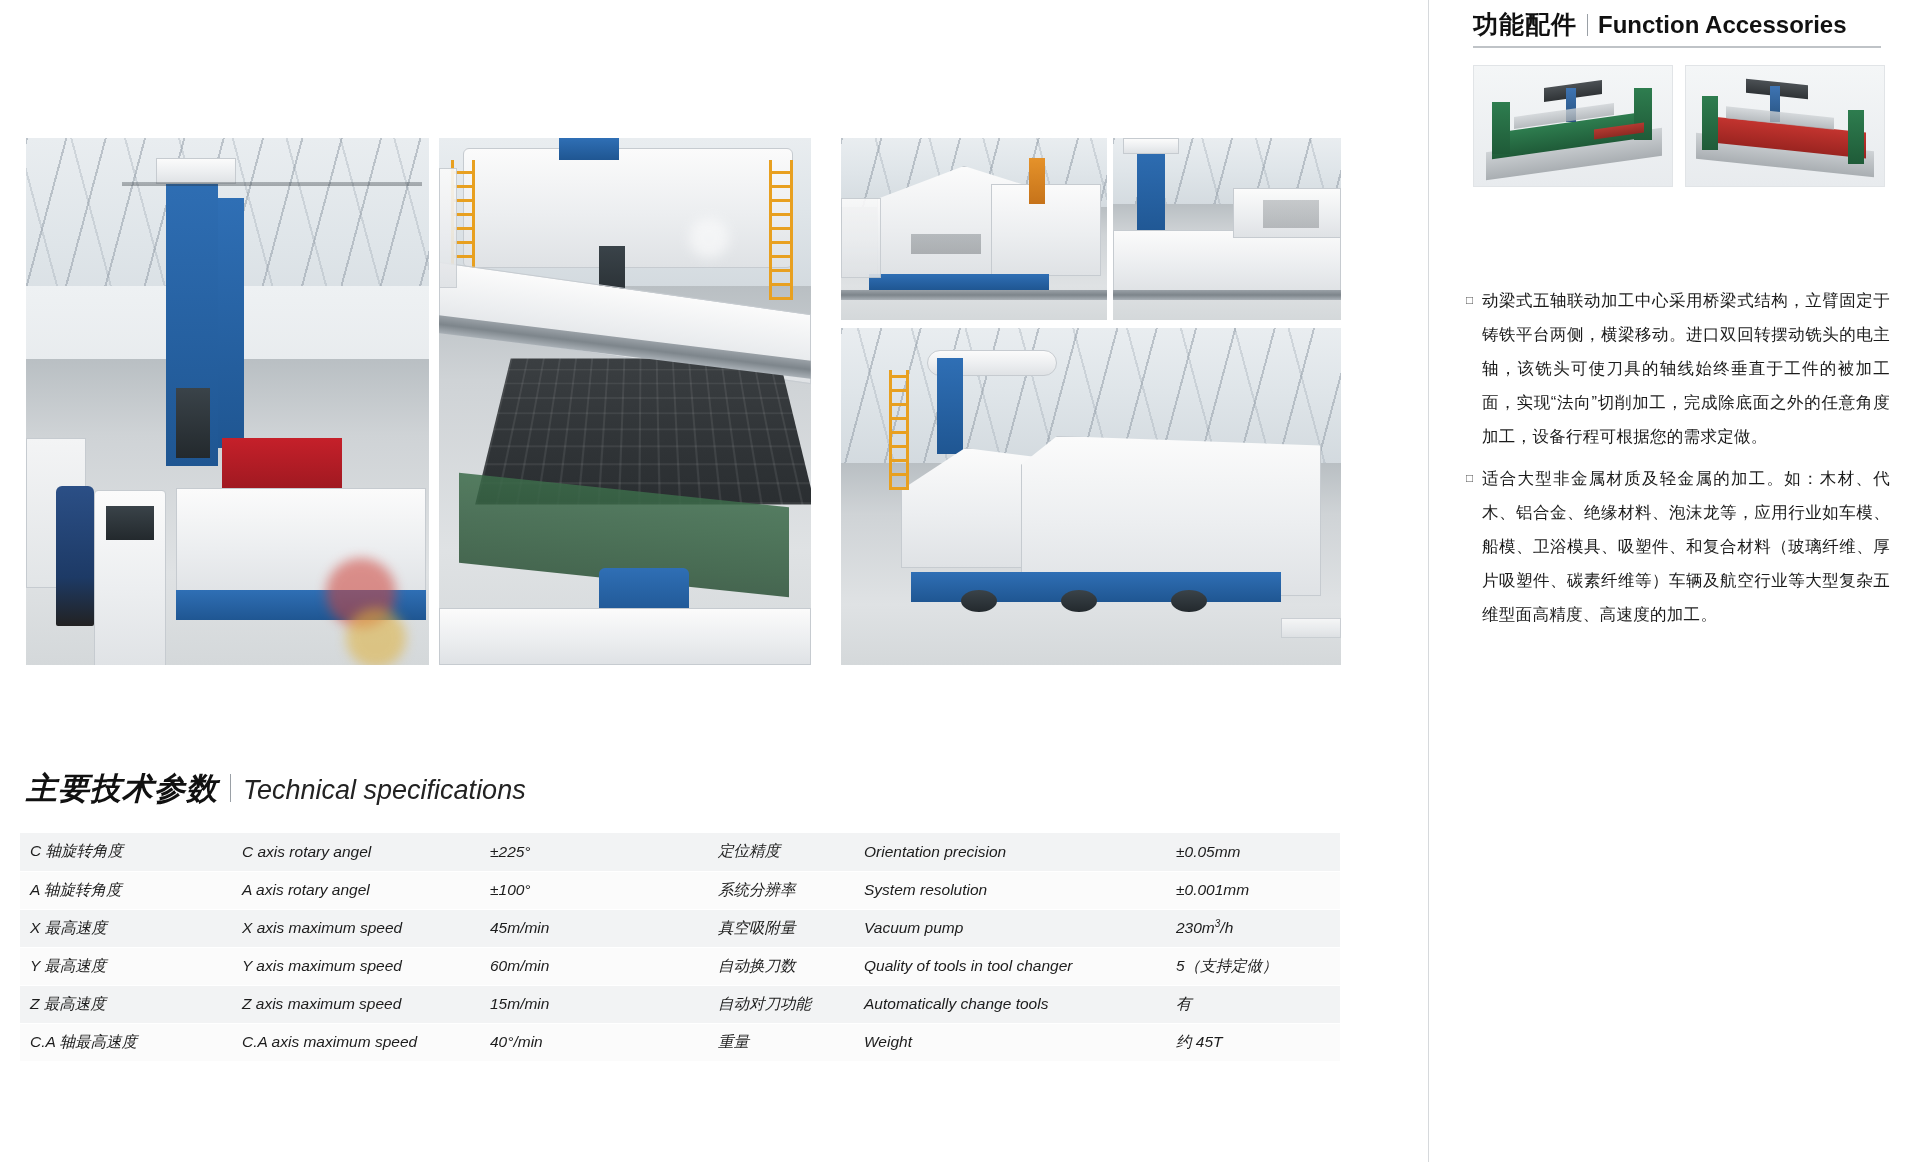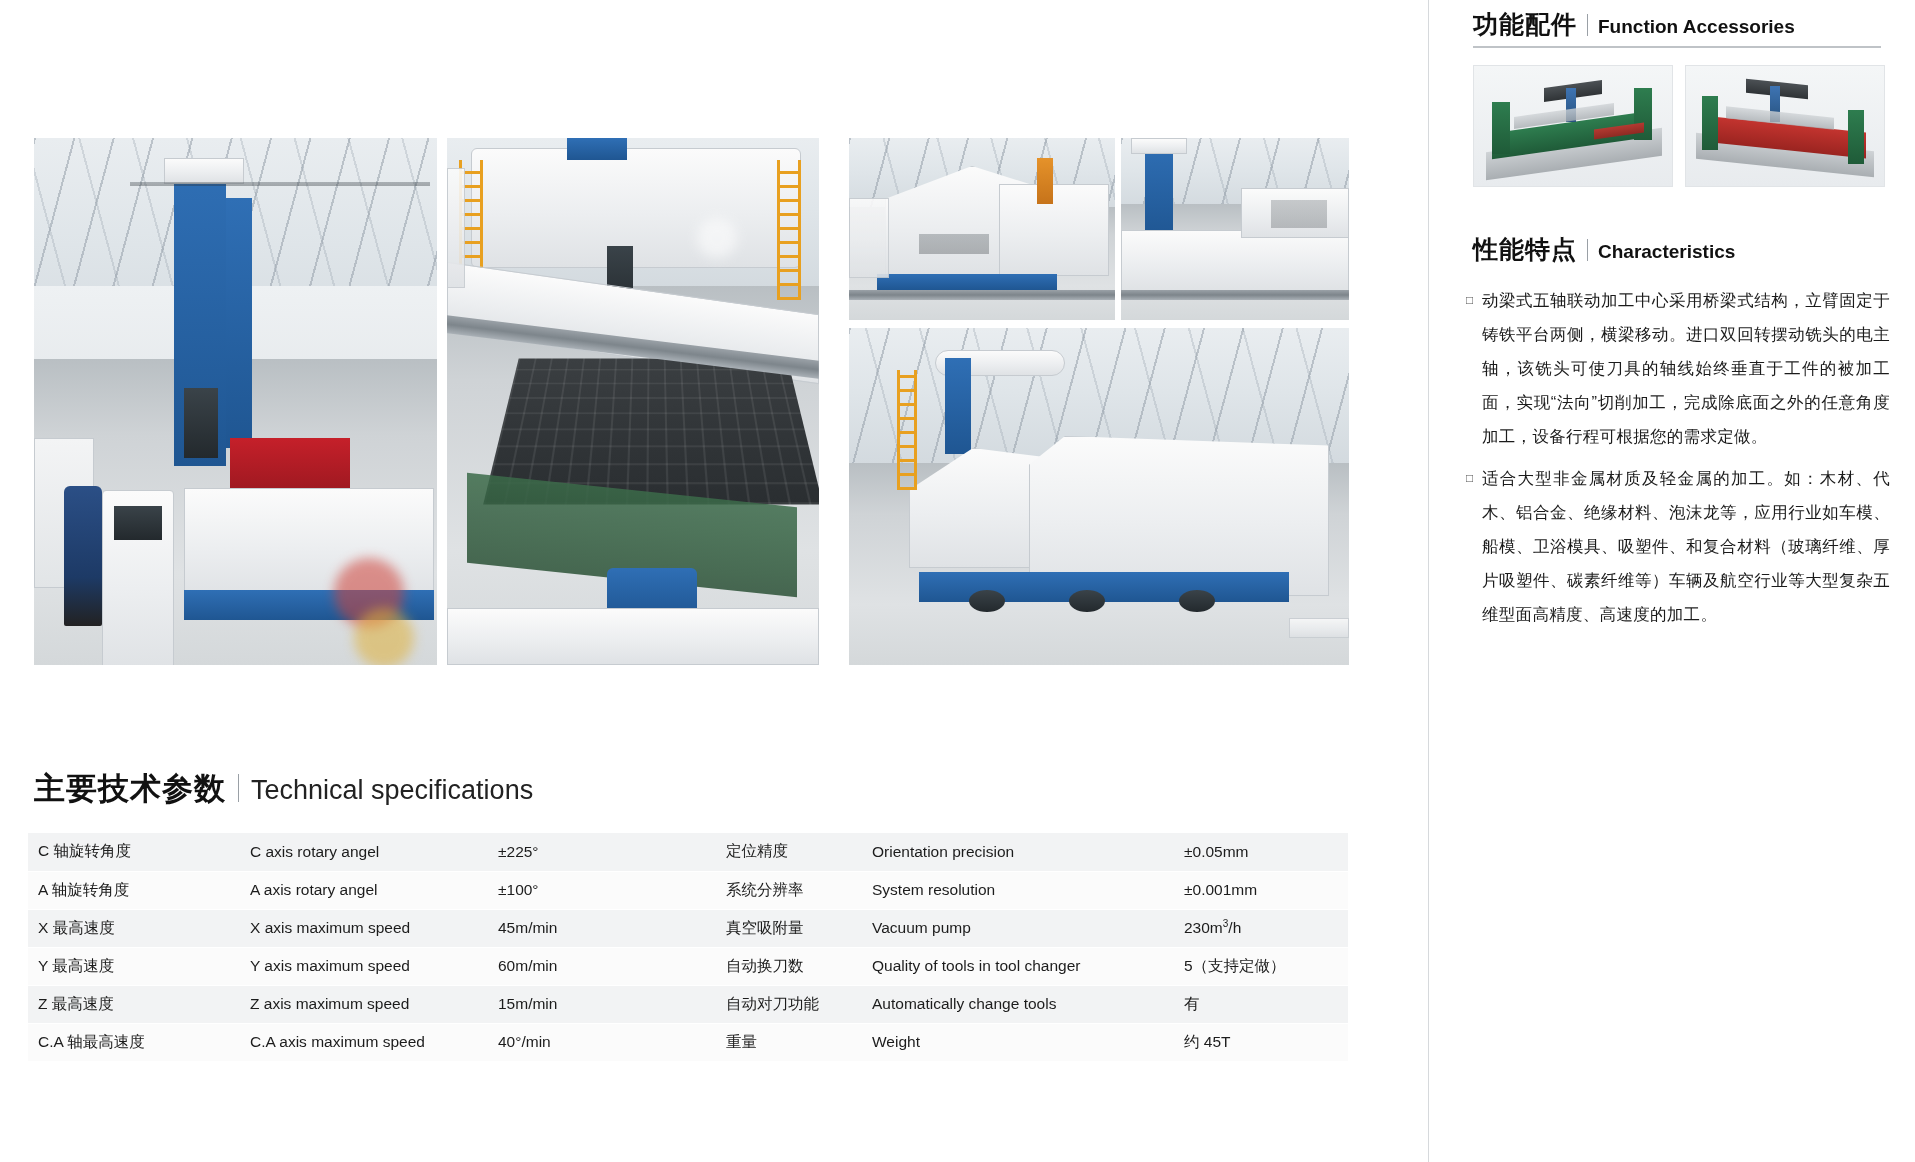--- a/index.html
+++ b/index.html
@@ -12,22 +12,22 @@
   }
   .page {
     position: relative;
     width: 1915px; height: 1162px;
     background: #fff;
   }
 
   
   .left {
     position: absolute;
-    left: 12px; top: 0;
-    width: 1428px; height: 1008px;
+    left: 4px; top: 0;
+    width: 1428px; height: 1008px; font-style: italic;
   }
 
   
   .photos {
     position: absolute;
     left: 22px; top: 138px;
     width: 1315px; height: 527px;
   }
   .ph {
     position: absolute;
@@ -162,21 +162,21 @@
     left: 1429px; top: 0;
     width: 486px; height: 1162px;
     background: #fff;
   }
   .sec-head {
     display: flex; align-items: baseline;
     padding-left: 44px;
   }
   .sec-head .cn { font-size: 25px; font-weight: bold; color: #111; letter-spacing: 1px; }
   .sec-head .sep { display:inline-block; width:1px; height:22px; background:#9aa0a6; margin:0 10px; position:relative; top:3px; }
-  .sec-head .en { font-size: 19px; color: #111; font-weight: bold; }
+  .sec-head .en { font-size: 24px; color: #111; font-weight: bold; }
 
   .head-rule {
     position: absolute; left: 1473px; width: 408px; height: 2px;
     background: #bfc3c7;
   }
 
   .acc-imgs {
     position: absolute; left: 1473px; top: 65px;
     width: 412px; height: 122px;
     display: flex; gap: 12px;
@@ -405,25 +405,20 @@
       <div class="cad-gray" style="left:10px; top:76px; width:178px; height:26px; transform:skewY(6deg);"></div>
       <div class="cad-red" style="left:16px; top:58px; width:164px; height:26px; transform:skewY(6deg);"></div>
       <div class="cad-green" style="left:16px; top:30px; width:16px; height:54px;"></div>
       <div class="cad-green" style="left:162px; top:44px; width:16px; height:54px;"></div>
       <div class="cad-dark" style="left:60px; top:16px; width:62px; height:14px; transform:skewY(6deg);"></div>
       <div class="cad-blue" style="left:84px; top:20px; width:10px; height:36px;"></div>
       <div class="cad-gray" style="left:40px; top:46px; width:108px; height:12px; transform:skewY(6deg); opacity:.8;"></div>
     </div>
   </div>
 
-  <div class="sec-head" style="position:absolute; left:1429px; top:233px;">
-    <span class="cn">性能特点</span>
-    <span class="sep"></span>
-    <span class="en">Characteristics</span>
-  </div>
 
   <div class="char-list">
     <div class="char-item">
       <span class="char-bullet">□</span>
       <span class="char-text">动梁式五轴联动加工中心采用桥梁式结构，立臂固定于铸铁平台两侧，横梁移动。进口双回转摆动铣头的电主轴，该铣头可使刀具的轴线始终垂直于工件的被加工面，实现“法向”切削加工，完成除底面之外的任意角度加工，设备行程可根据您的需求定做。</span>
     </div>
     <div class="char-item">
       <span class="char-bullet">□</span>
       <span class="char-text">适合大型非金属材质及轻金属的加工。如：木材、代木、铝合金、绝缘材料、泡沫龙等，应用行业如车模、船模、卫浴模具、吸塑件、和复合材料（玻璃纤维、厚片吸塑件、碳素纤维等）车辆及航空行业等大型复杂五维型面高精度、高速度的加工。</span>
     </div>

